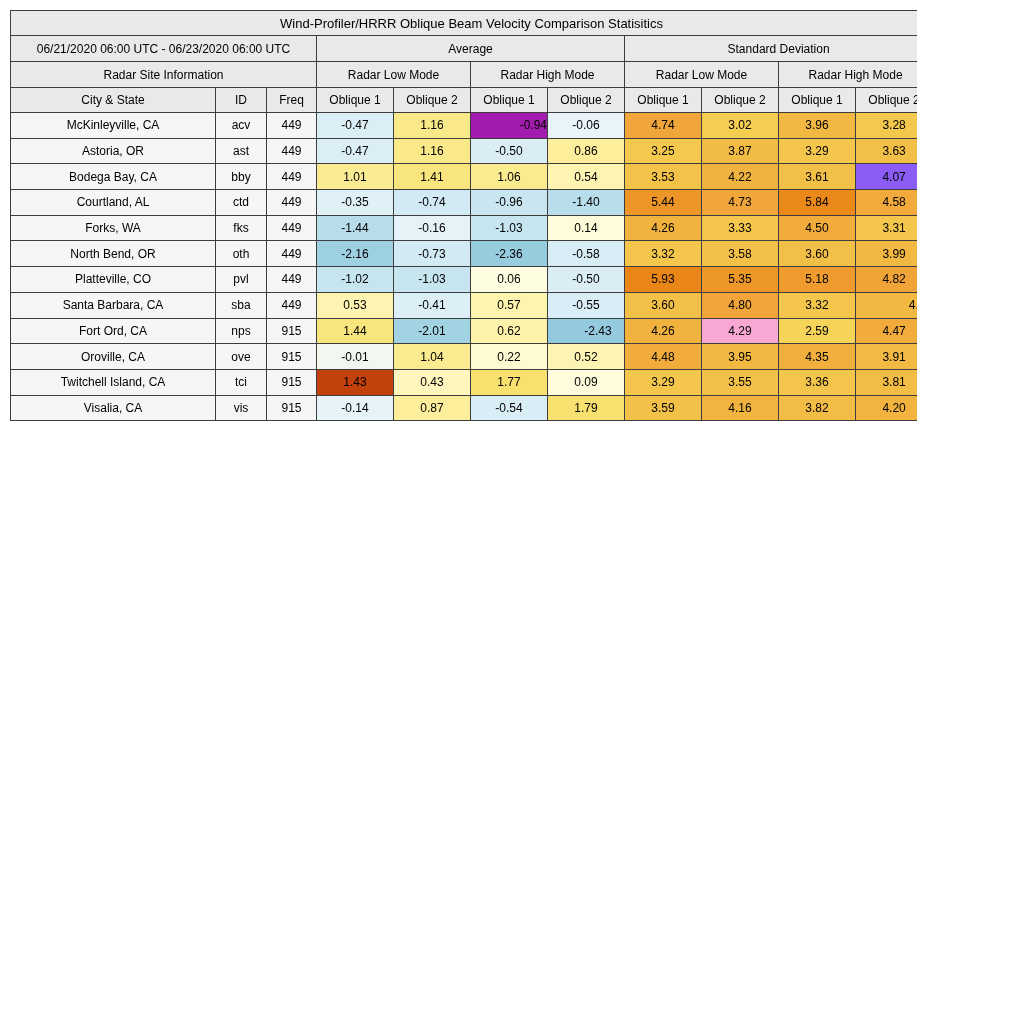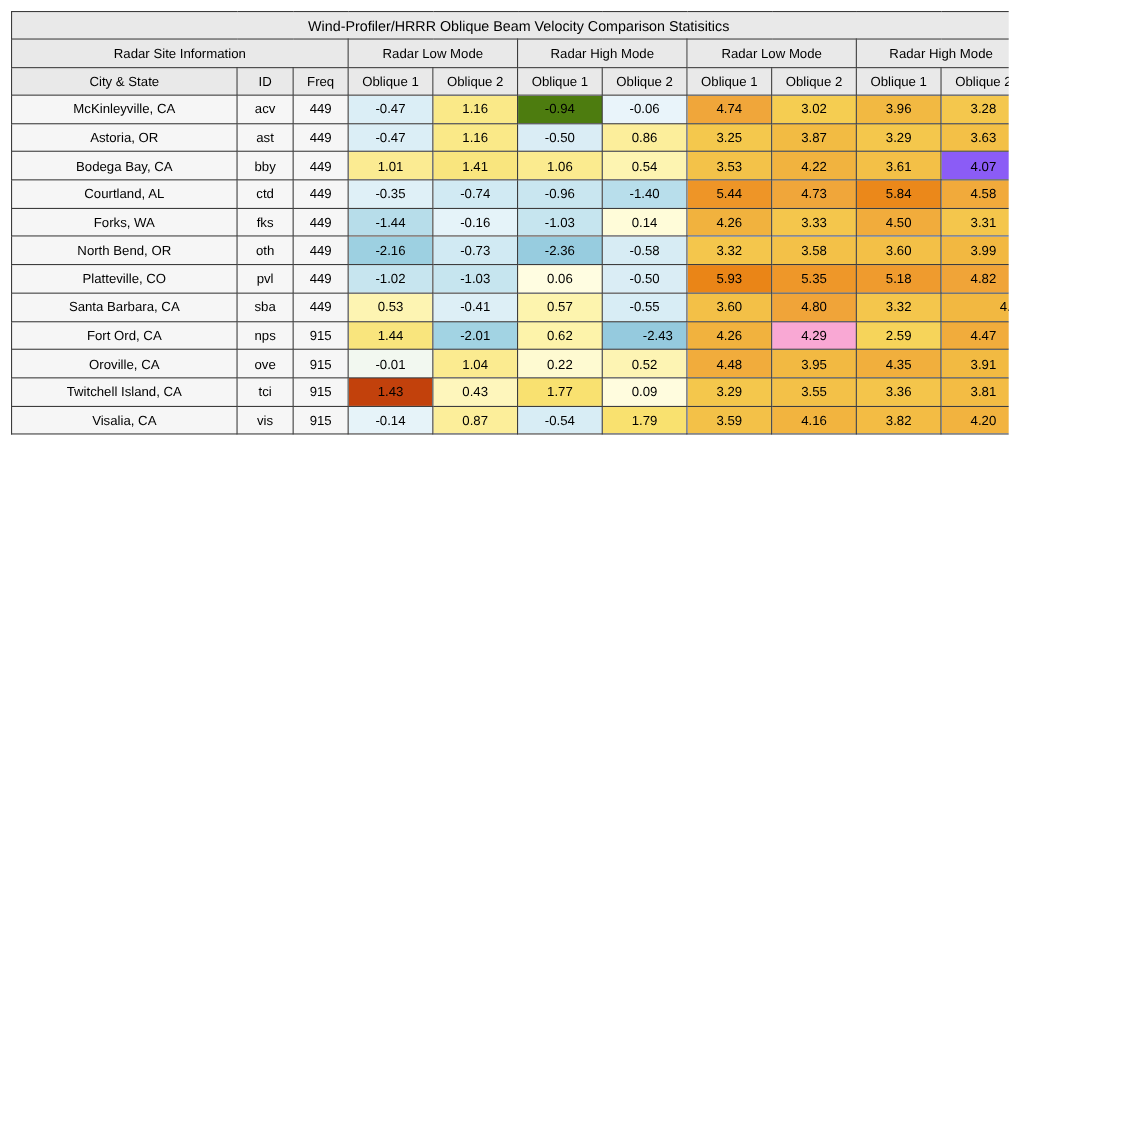--- a/index.html
+++ b/index.html
@@ -57,20 +57,25 @@
         <col style="width:77px">
       <col style="width:77px">
         <col style="width:77px">
         <col style="width:77px">
         <col style="width:77px">
     </colgroup>
     <thead>
       <tr class="title-row">
         <td colspan="11">Wind-Profiler/HRRR Oblique Beam Velocity Comparison Statisitics</td>
       </tr>
+      <tr class="h1">
+        <td colspan="3">06/21/2020 06:00 UTC - 06/23/2020 06:00 UTC</td>
+        <td colspan="4">Average</td>
+        <td colspan="4">Standard Deviation</td>
+      </tr>
       <tr class="h2">
         <td colspan="3">Radar Site Information</td>
         <td colspan="2">Radar Low Mode</td>
         <td colspan="2">Radar High Mode</td>
         <td colspan="2">Radar Low Mode</td>
         <td colspan="2">Radar High Mode</td>
       </tr>
       <tr class="h3">
         <td>City &amp; State</td>
         <td>ID</td>
@@ -85,21 +90,21 @@
         <td>Oblique 2</td>
       </tr>
     </thead>
     <tbody>
         <tr class="data-row">
           <td class="label-cell">McKinleyville, CA</td>
           <td class="label-cell">acv</td>
           <td class="label-cell">449</td>
           <td class="value-cell" style="background-color: rgb(219, 238, 246);">-0.47</td>
           <td class="value-cell" style="background-color: rgb(250, 233, 136);">1.16</td>
-          <td class="value-cell" style="background-color: #4d7c0f;">-0.94</td>
+          <td class="value-cell" style="background-color: #a21caf; text-align: right;">-0.94</td>
           <td class="value-cell" style="background-color: rgb(233, 244, 250);">-0.06</td>
           <td class="value-cell" style="background-color: rgb(240, 166, 58);">4.74</td>
           <td class="value-cell" style="background-color: rgb(245, 205, 81);">3.02</td>
           <td class="value-cell" style="background-color: rgb(242, 185, 66);">3.96</td>
           <td class="value-cell" style="background-color: rgb(244, 199, 77);">3.28</td>
         </tr>
         <tr class="data-row">
           <td class="label-cell">Astoria, OR</td>
           <td class="label-cell">ast</td>
           <td class="label-cell">449</td>

